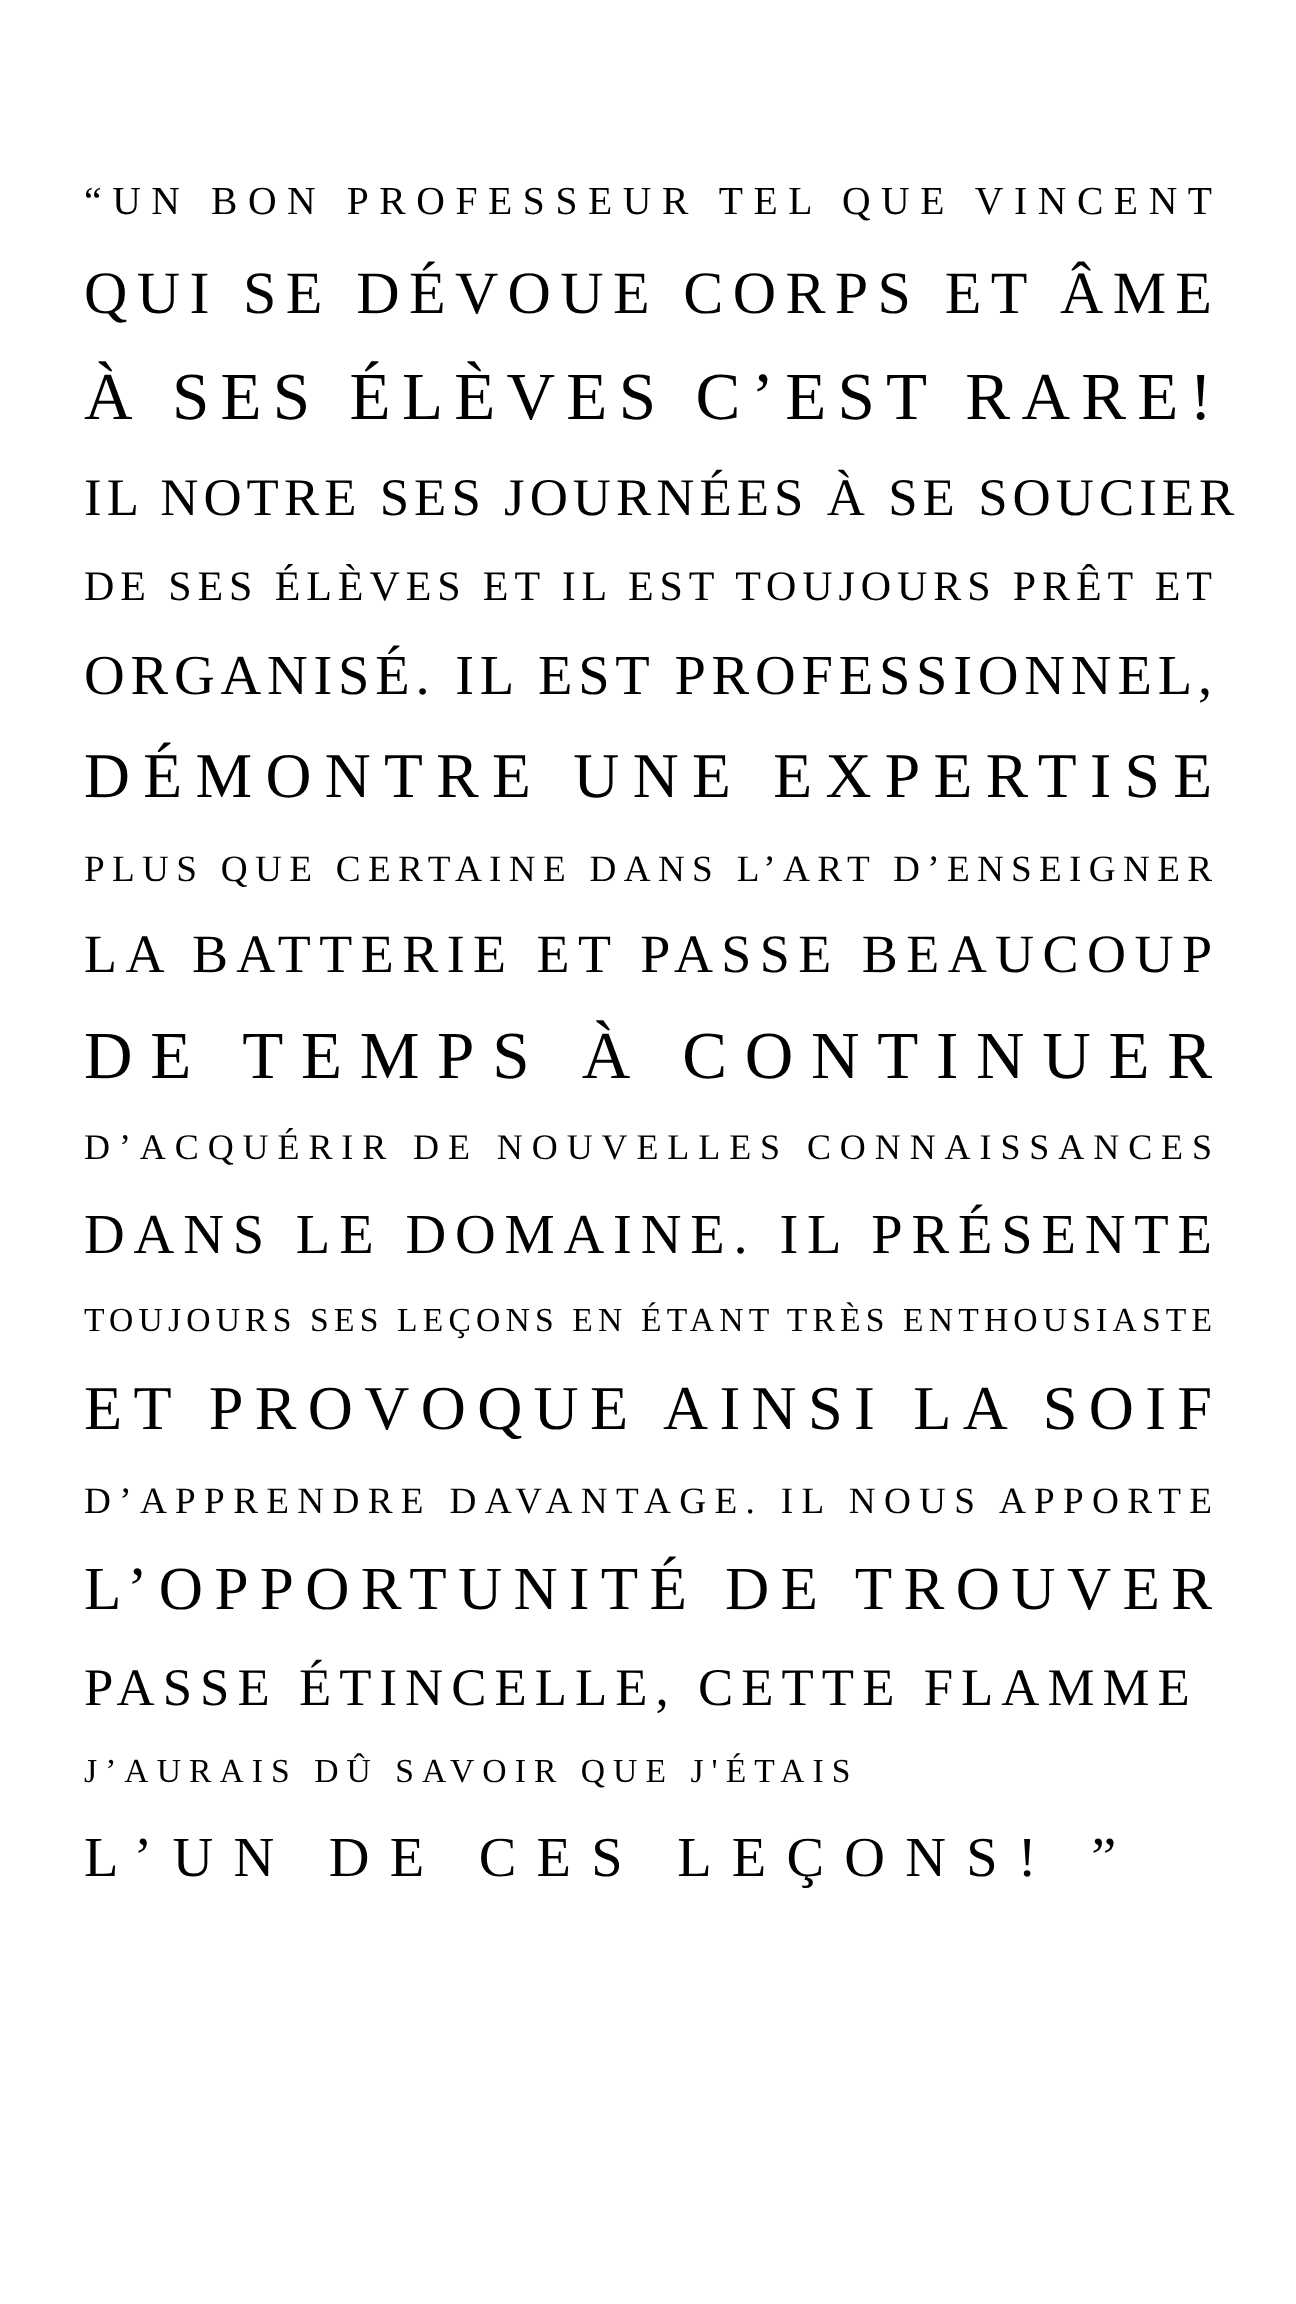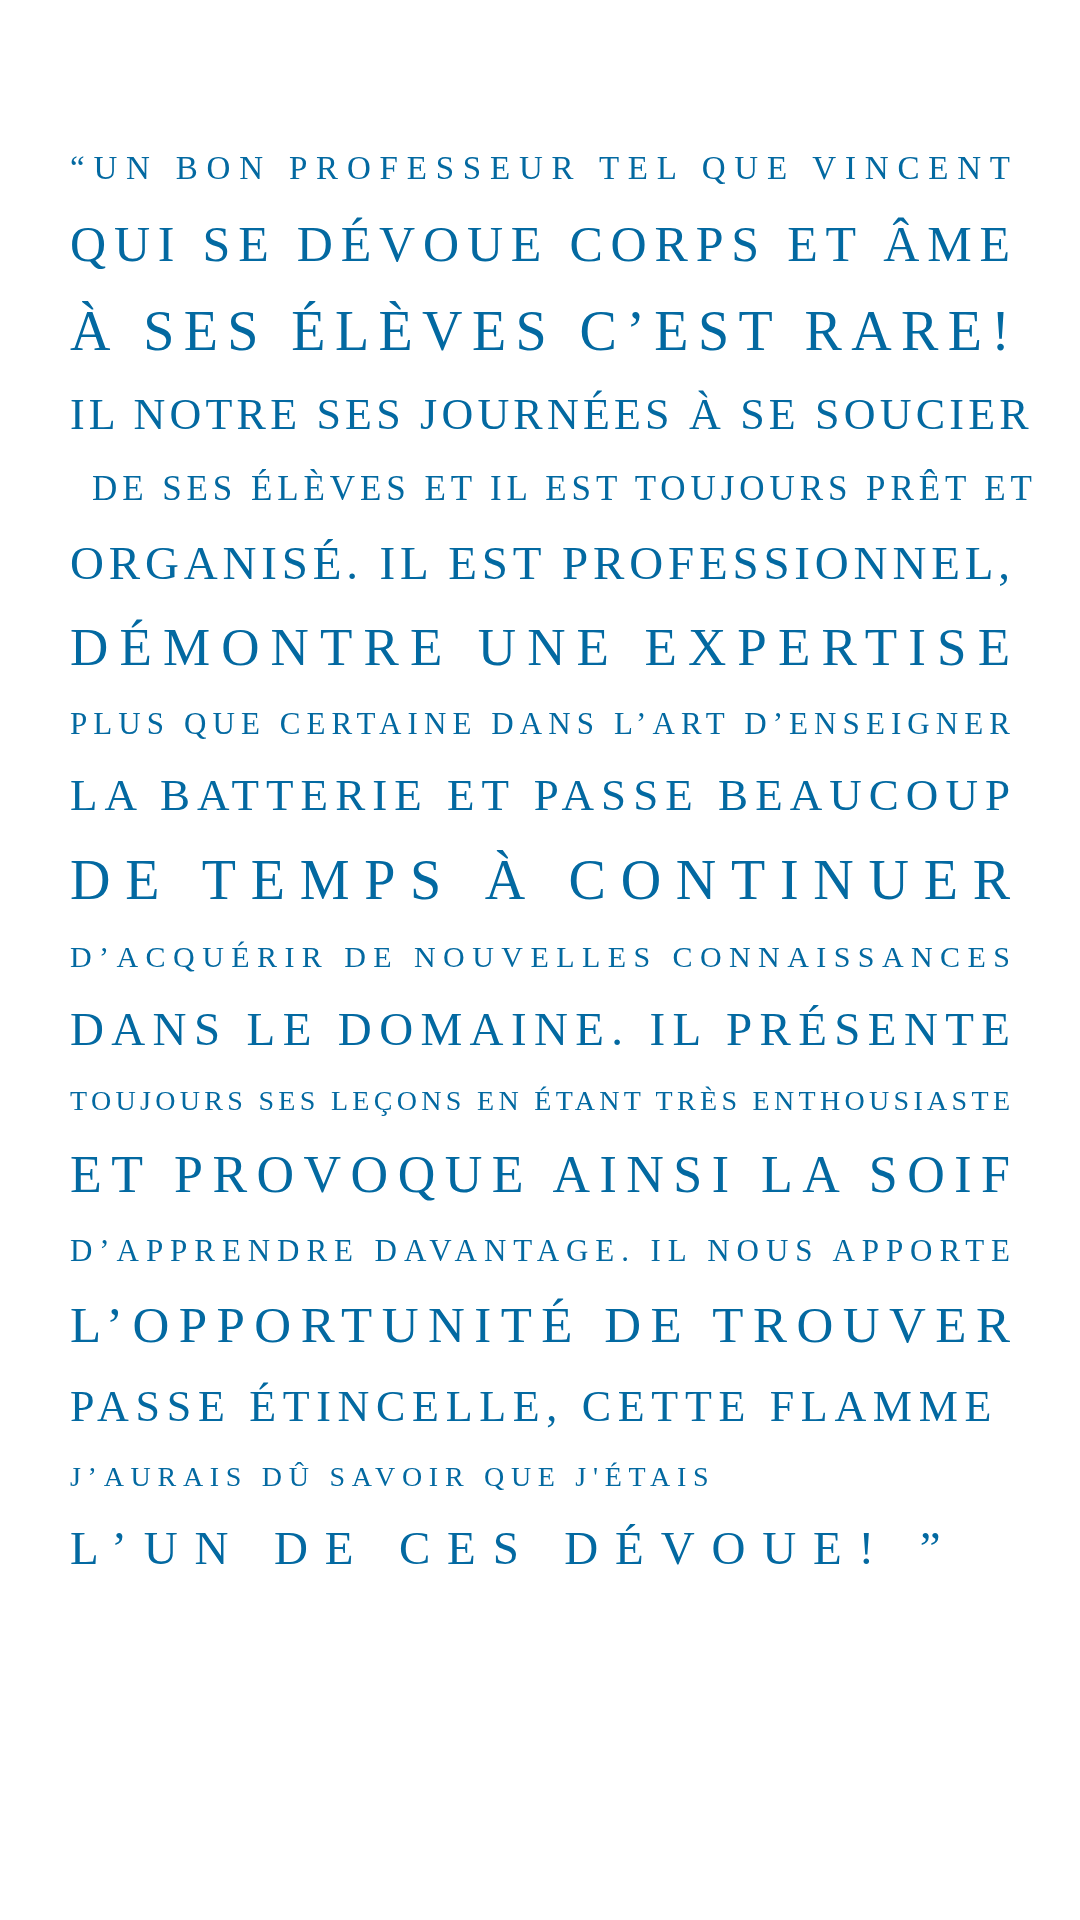--- a/index.html
+++ b/index.html
@@ -21,21 +21,21 @@
     flex-direction: column;
     gap: 34px;
     background: #ffffff;
   }
   .line {
     width: 940px;
     white-space: nowrap;
     line-height: 1;
     font-family: "Liberation Serif", serif;
     font-weight: 400;
-    color: #0369a1;
+    color: #000000;
     text-align: left;
     letter-spacing: 0.18em; 
   }
   
   .poster .line:nth-child(1)  { font-size: 33px; }
   .poster .line:nth-child(2)  { font-size: 50px; }
   .poster .line:nth-child(3)  { font-size: 56px; }
   .poster .line:nth-child(4)  { font-size: 44px; }
   .poster .line:nth-child(5)  { font-size: 35px; }
   .poster .line:nth-child(6)  { font-size: 47px; }
@@ -56,28 +56,28 @@
   .poster .line:nth-child(21) { font-size: 98px; }
 </style>
 </head>
 <body>
 
 <main class="poster">
   <div class="line" style="letter-spacing: 0px;"><span style="letter-spacing: 8.80777px;">“UN BON PROFESSEUR TEL QUE VINCENT</span></div>
   <div class="line" style="letter-spacing: 0px;"><span style="letter-spacing: 7.80187px;">QUI SE DÉVOUE CORPS ET ÂME</span></div>
   <div class="line" style="letter-spacing: 0px;"><span style="letter-spacing: 9.39538px;">À SES ÉLÈVES C’EST RARE!</span></div>
   <div class="line" style="letter-spacing: 0px;"><span style="letter-spacing: 4.20786px;">IL NOTRE SES JOURNÉES À SE SOUCIER</span></div>
-  <div class="line" style="letter-spacing: 0px;"><span style="letter-spacing: 4.92228px; margin-left: 22px;">DE SES ÉLÈVES ET IL EST TOUJOURS PRÊT ET</span></div>
+  <div class="line" style="letter-spacing: 0px;"><span style="letter-spacing: 4.92228px;">DE SES ÉLÈVES ET IL EST TOUJOURS PRÊT ET</span></div>
   <div class="line" style="letter-spacing: 0px;"><span style="letter-spacing: 4.82812px;">ORGANISÉ. IL EST PROFESSIONNEL,</span></div>
   <div class="line" style="letter-spacing: 0px;"><span style="letter-spacing: 11.1243px;">DÉMONTRE UNE EXPERTISE</span></div>
   <div class="line" style="letter-spacing: 0px;"><span style="letter-spacing: 6.08974px;">PLUS QUE CERTAINE DANS L’ART D’ENSEIGNER</span></div>
   <div class="line" style="letter-spacing: 0px;"><span style="letter-spacing: 7.04911px;">LA BATTERIE ET PASSE BEAUCOUP</span></div>
   <div class="line" style="letter-spacing: 0px;"><span style="letter-spacing: 14.7311px;">DE TEMPS À CONTINUER</span></div>
   <div class="line" style="letter-spacing: 0px;"><span style="letter-spacing: 7.43012px;">D’ACQUÉRIR DE NOUVELLES CONNAISSANCES</span></div>
   <div class="line" style="letter-spacing: 0px;"><span style="letter-spacing: 7.36748px;">DANS LE DOMAINE. IL PRÉSENTE</span></div>
   <div class="line" style="letter-spacing: 0px;"><span style="letter-spacing: 4.31007px;">TOUJOURS SES LEÇONS EN ÉTANT TRÈS ENTHOUSIASTE</span></div>
   <div class="line" style="letter-spacing: 0px;"><span style="letter-spacing: 9.47201px;">ET PROVOQUE AINSI LA SOIF</span></div>
   <div class="line" style="letter-spacing: 0px;"><span style="letter-spacing: 6.94088px;">D’APPRENDRE DAVANTAGE. IL NOUS APPORTE</span></div>
   <div class="line" style="letter-spacing: 0px;"><span style="letter-spacing: 9.46535px;">L’OPPORTUNITÉ DE TROUVER</span></div>
   <div class="line" style="letter-spacing: 0px;"><span style="letter-spacing: 6.68583px;">PASSE ÉTINCELLE, CETTE FLAMME</span></div>
   <div class="line" style="letter-spacing: 0px;"><span style="letter-spacing: 6.70905px;">J’AURAIS DÛ SAVOIR QUE J'ÉTAIS</span></div>
-  <div class="line" style="letter-spacing: 0px;"><span style="letter-spacing: 16.8547px;">L’UN DE CES DÉVOUE! ”</span></div>
+  <div class="line" style="letter-spacing: 0px;"><span style="letter-spacing: 16.8547px;">L’UN DE CES LEÇONS! ”</span></div>
 </main>
 
 </body></html>

